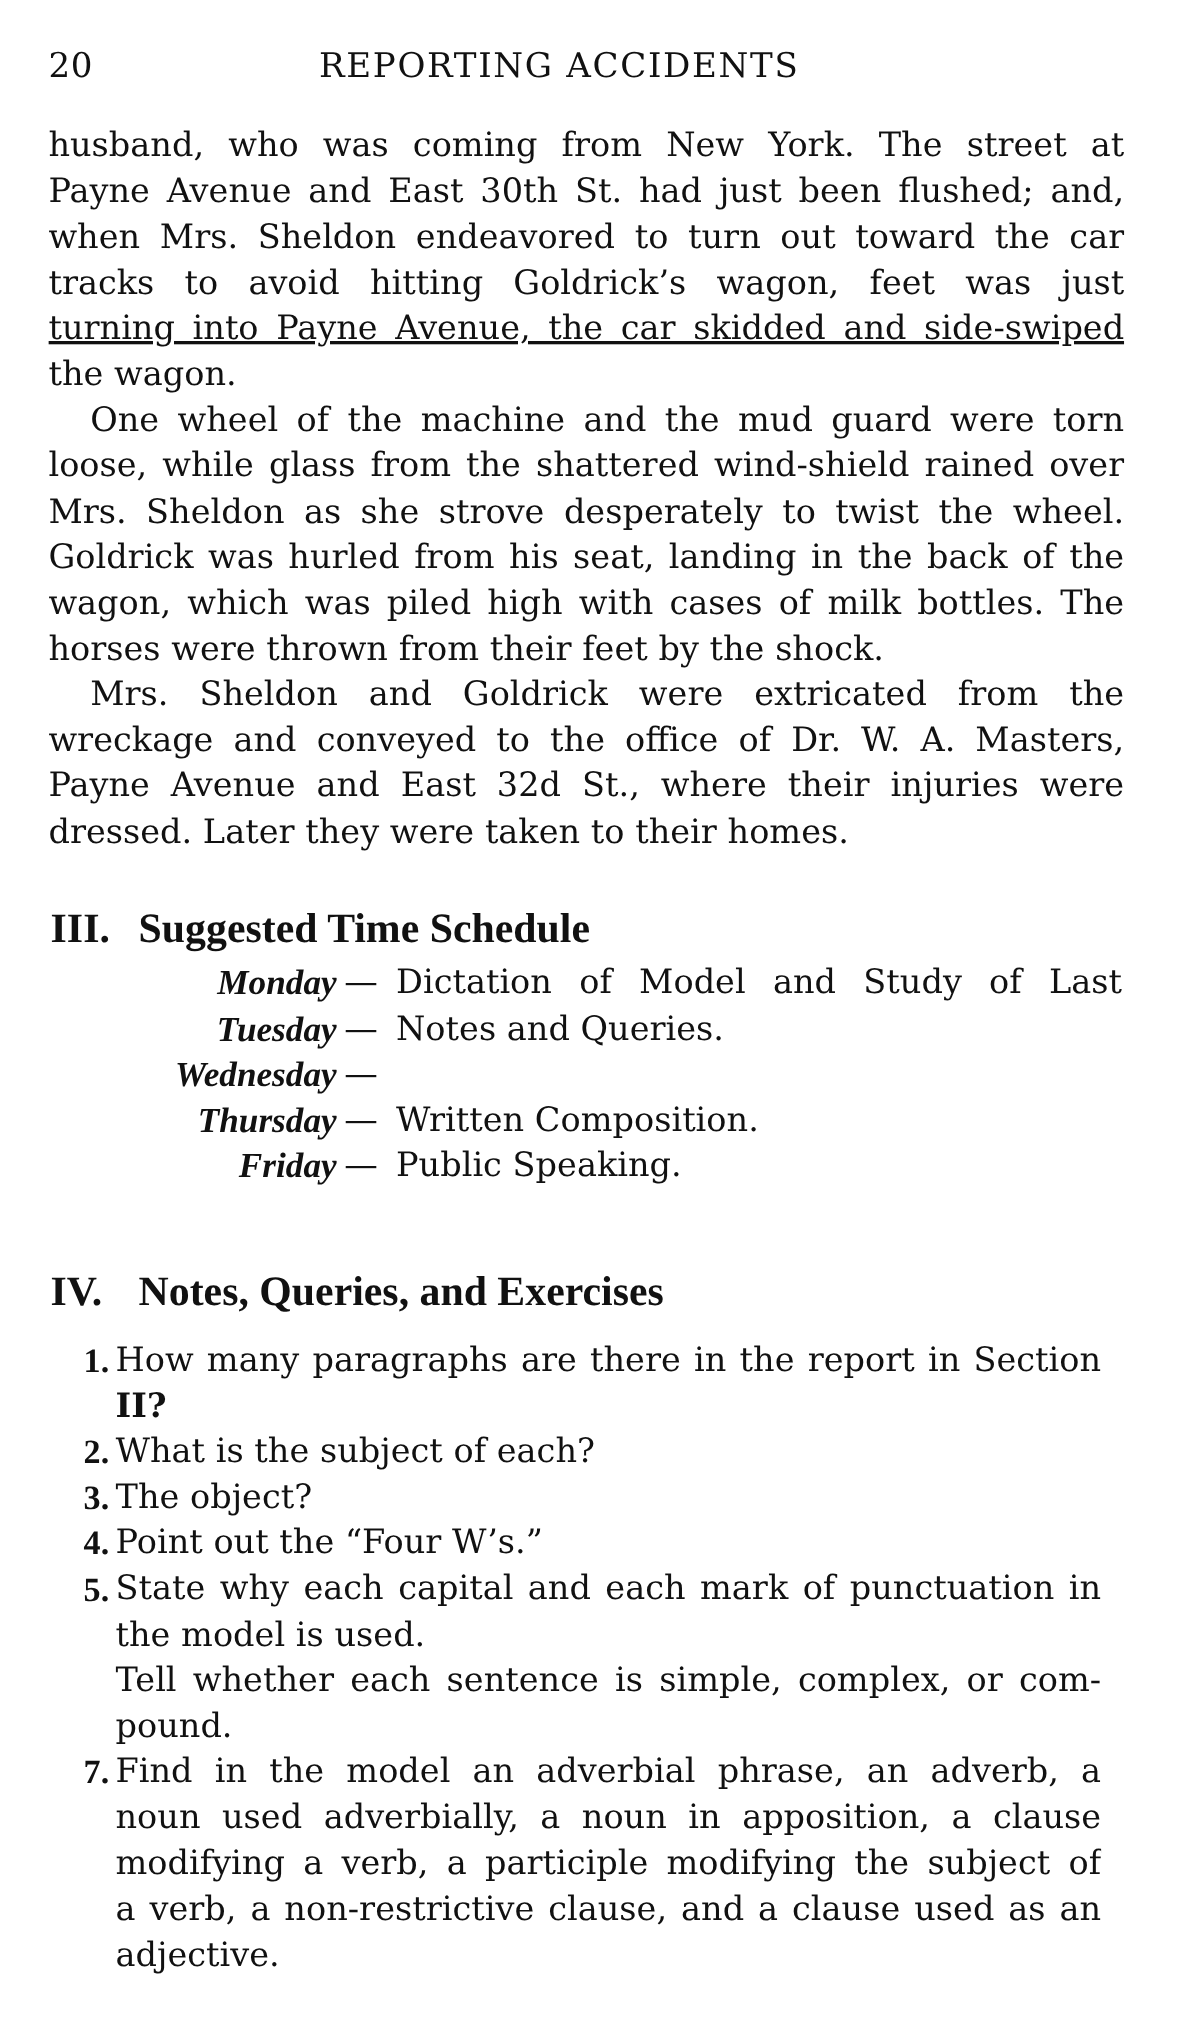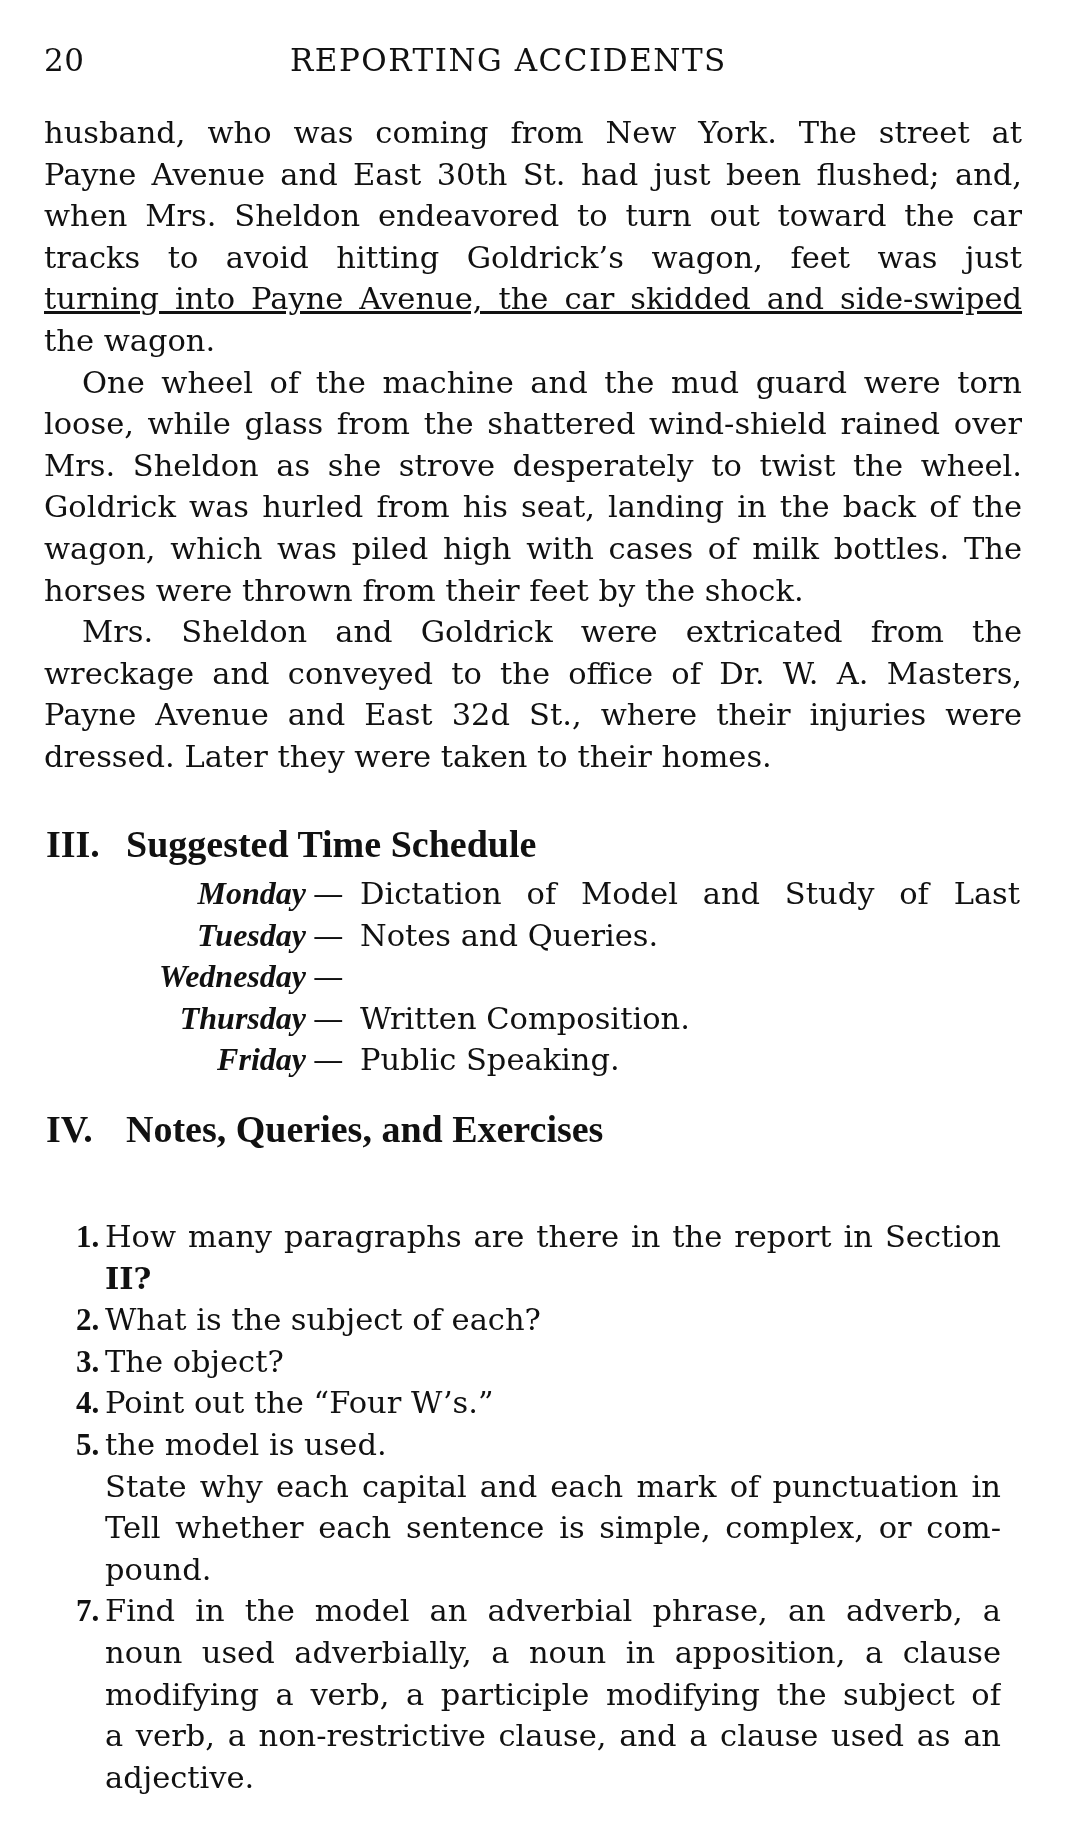--- a/index.html
+++ b/index.html
@@ -73,21 +73,21 @@
       font-weight: bold;
       font-size: 38px;
       line-height: 44px;
       white-space: nowrap;
     }
     .section-heading .num {
       display: inline-block;
       width: 80px;
     }
     .h3 { top: 822px; }
-    .h4 { top: 1107px; }
+    .h4 { top: 1152px; }
     .schedule {
       position: absolute;
       top: 873px;
       left: 0;
       width: 1074px;
       font-size: 30.5px;
       line-height: 41.6px;
     }
     .sched-row {
       position: relative;
@@ -233,22 +233,22 @@
     </div>
     <div class="ex-item">
       <span class="ex-num">4.</span>
       <div class="ex-text">
         <span class="line last" style="white-space: normal; overflow: hidden;">Point out the “Four W’s.”</span>
       </div>
     </div>
     <div class="ex-item">
       <span class="ex-num">5.</span>
       <div class="ex-text">
+        <span class="line" style="white-space: normal; overflow: hidden;">State why each capital and each mark of punctuation in</span>
         <span class="line last" style="white-space: normal; overflow: hidden;">the model is used.</span>
-        <span class="line" style="white-space: normal; overflow: hidden;">State why each capital and each mark of punctuation in</span>
       </div>
     </div>
     <div class="ex-item">
       <span class="ex-num"></span>
       <div class="ex-text">
         <span class="line" style="white-space: normal; overflow: hidden;">Tell whether each sentence is simple, complex, or com-</span>
         <span class="line last" style="white-space: normal; overflow: hidden;">pound.</span>
       </div>
     </div>
     <div class="ex-item">

